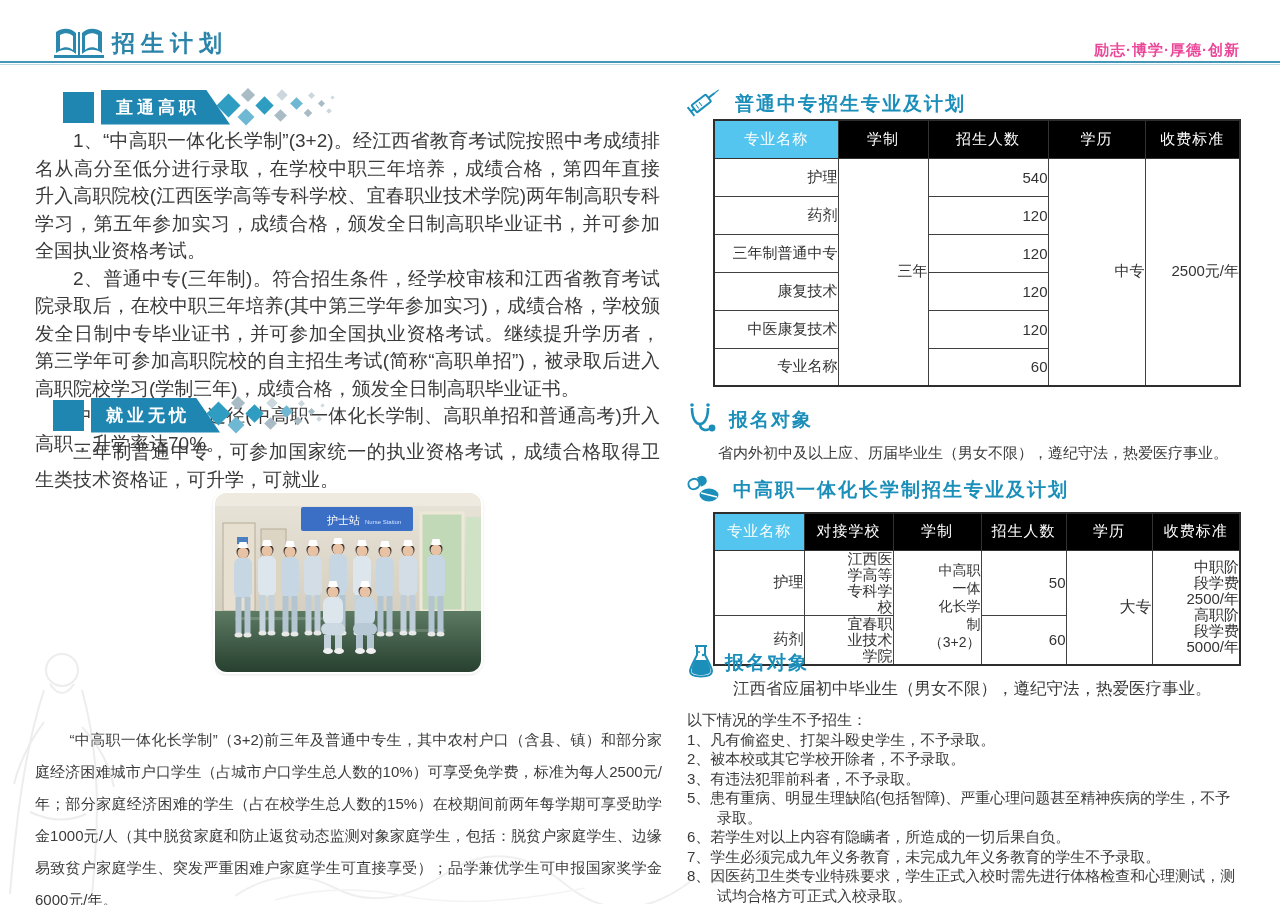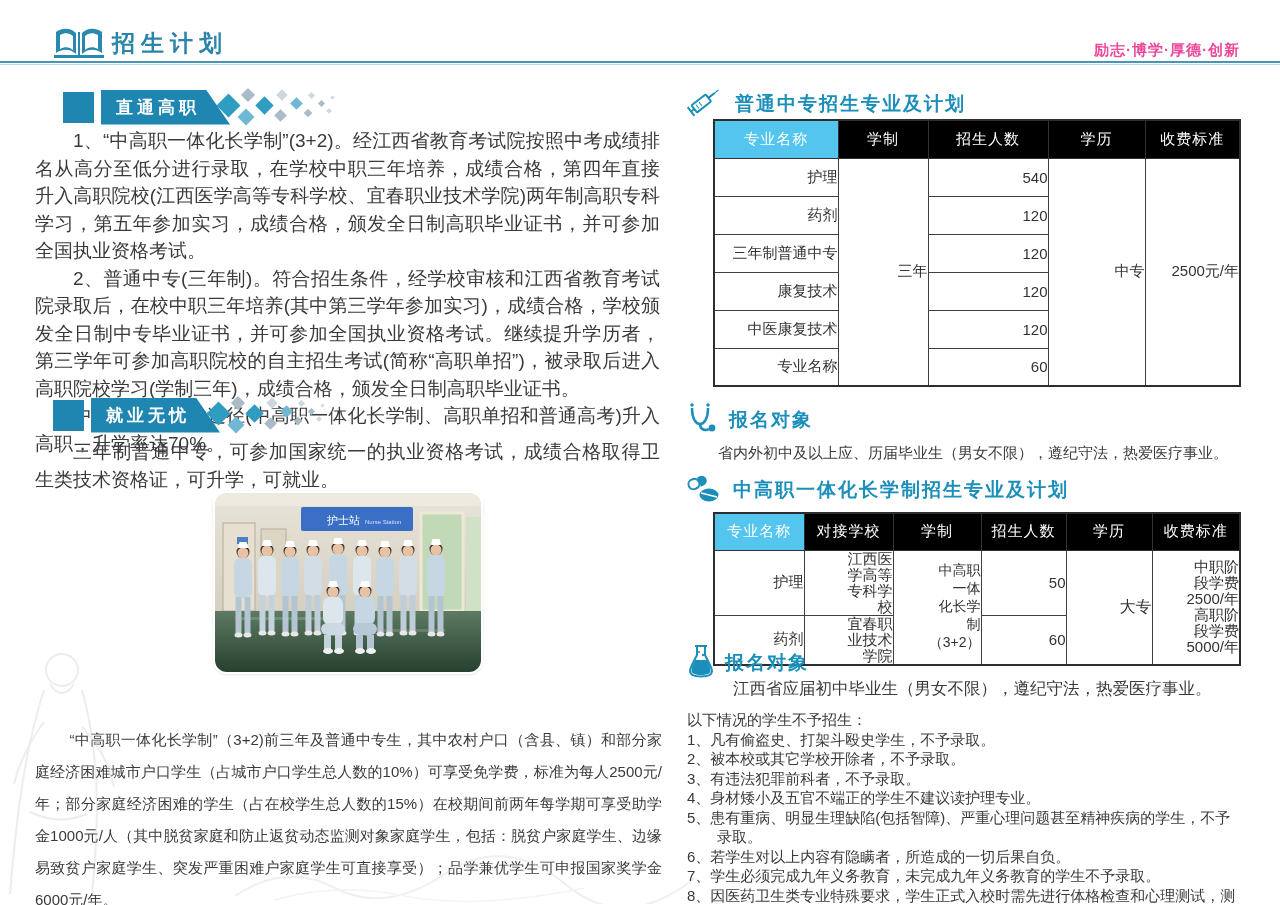--- a/index.html
+++ b/index.html
@@ -448,21 +448,20 @@
       </span>
       <span class="sec-label">报名对象</span>
     </div>
     <div class="apply-text2">江西省应届初中毕业生（男女不限），遵纪守法，热爱医疗事业。</div>
 
     <div class="notices">
       <div>以下情况的学生不予招生：</div>
       <div class="notice-item">1、凡有偷盗史、打架斗殴史学生，不予录取。</div>
       <div class="notice-item">2、被本校或其它学校开除者，不予录取。</div>
       <div class="notice-item">3、有违法犯罪前科者，不予录取。</div>
-      <div class="notice-item">4、身材矮小及五官不端正的学生不建议读护理专业。</div>
       <div class="notice-item">5、患有重病、明显生理缺陷(包括智障)、严重心理问题甚至精神疾病的学生，不予录取。</div>
       <div class="notice-item">6、若学生对以上内容有隐瞒者，所造成的一切后果自负。</div>
       <div class="notice-item">7、学生必须完成九年义务教育，未完成九年义务教育的学生不予录取。</div>
       <div class="notice-item">8、因医药卫生类专业特殊要求，学生正式入校时需先进行体格检查和心理测试，测试均合格方可正式入校录取。</div>
     </div>
   </div>
 
 </div>
 
 </body></html>

